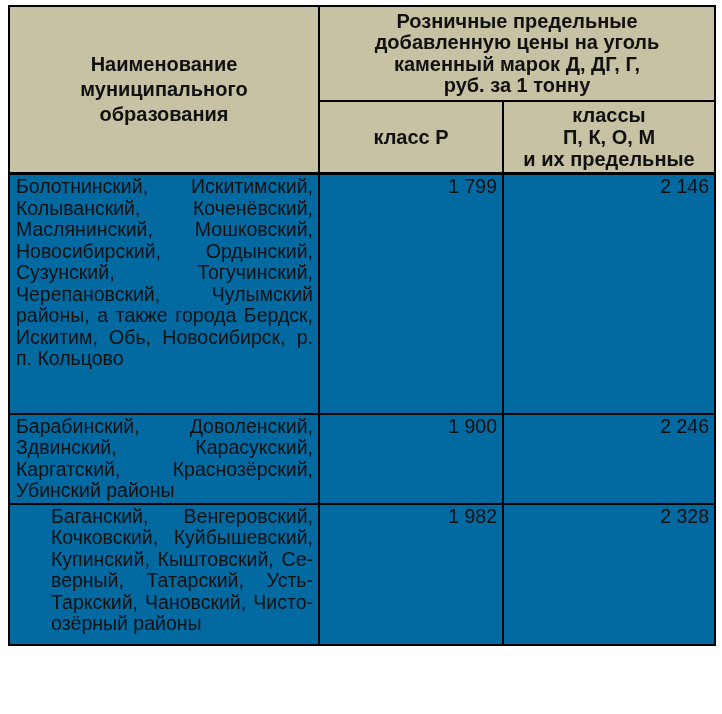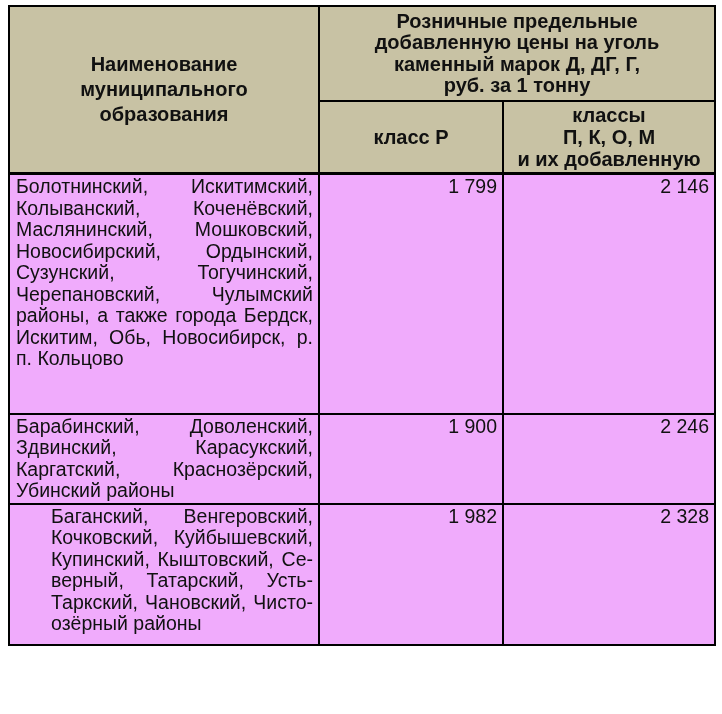--- a/index.html
+++ b/index.html
@@ -51,21 +51,21 @@
     font-size: 20px;
     line-height: 21.5px;
     height: 95px;
   }
   th.class-r, th.class-other {
     font-size: 20px;
     line-height: 22px;
     height: 69px;
   }
   .price-table tbody td {
-    background: #f0abfc;
+    background: #0369a1;
     vertical-align: top;
     font-size: 19.5px;
     line-height: 21.5px;
     padding: 1px 5px 0 6px;
   }
   td.districts {
     text-align: justify;
   }
   td.price {
     text-align: right;
@@ -109,21 +109,21 @@
           <div>руб. за 1 тонну</div>
         </th>
       </tr>
       <tr class="sub">
         <th class="class-r">
           <div>класс Р</div>
         </th>
         <th class="class-other">
           <div>классы</div>
           <div>П, К, О, М</div>
-          <div>и их добавленную</div>
+          <div>и их предельные</div>
         </th>
       </tr>
     </thead>
     <tbody>
       <tr class="r1">
         <td class="districts">Болотнинский, Искитимский, Колыванский, Коченёвский, Маслянинский, Мошковский, Новосибирский, Ордын­ский, Сузунский, Тогучин­ский, Черепановский, Чу­лымский районы, а также города Бердск, Искитим, Обь, Новосибирск, р. п. Коль­цово</td>
         <td class="price">1 799</td>
         <td class="price">2 146</td>
       </tr>
       <tr class="r2">

